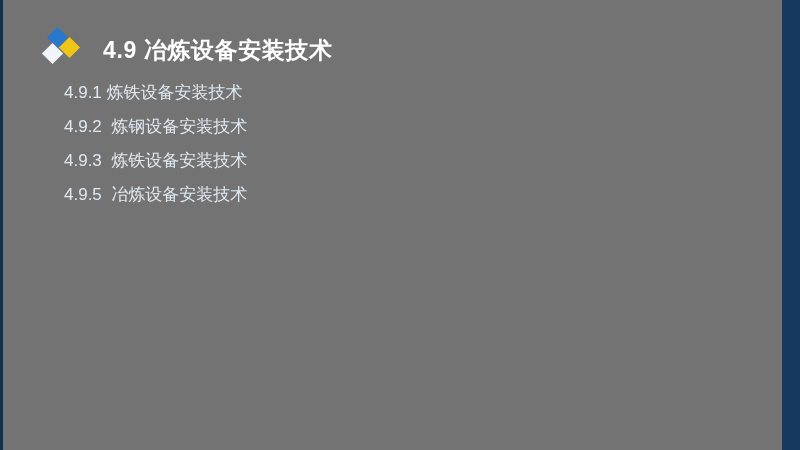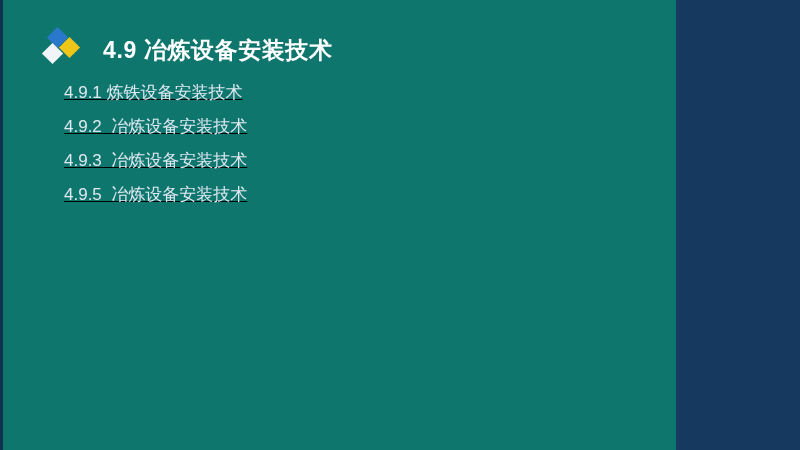--- a/index.html
+++ b/index.html
@@ -9,23 +9,23 @@
   body {
     width: 800px;
     height: 450px;
     overflow: hidden;
     background: #163a5f;
     font-family: "Liberation Sans", "DejaVu Sans", sans-serif;
   }
 
   #slide {
     position: relative;
-    width: 676px;
+    width: 782px;
     height: 450px;
-    background: #0f766e;
+    background: #737373;
     box-sizing: border-box;
   }
 
   
   #slide::before {
     content: "";
     position: absolute;
     left: 0;
     top: 0;
     width: 3px;
@@ -70,21 +70,20 @@
   }
 
   
   .toc-list {
     position: absolute;
     left: 64px;
     top: 84px;
     margin: 0;
     padding: 0;
     list-style: none;
-    text-decoration: underline;
   }
   .toc-item {
     color: #dfe8f1;
     font-size: 17px;
     font-weight: normal;
     line-height: 1;
     height: 20px;
     margin-bottom: 14px;
     white-space: pre;
   }
@@ -101,18 +100,18 @@
       <span class="dia dia-yellow"></span>
       <span class="dia dia-white"></span>
     </div>
 
     <div class="title-text">4.9 冶炼设备安装技术</div>
 
   </div>
 
   <ul class="toc-list">
     <li class="toc-item">4.9.1 炼铁设备安装技术</li>
-    <li class="toc-item">4.9.2  冶炼设备安装技术</li>
-    <li class="toc-item">4.9.3  冶炼设备安装技术</li>
+    <li class="toc-item">4.9.2  炼钢设备安装技术</li>
+    <li class="toc-item">4.9.3  炼铁设备安装技术</li>
     <li class="toc-item">4.9.5  冶炼设备安装技术</li>
   </ul>
 
 </div>
 
 </body></html>

